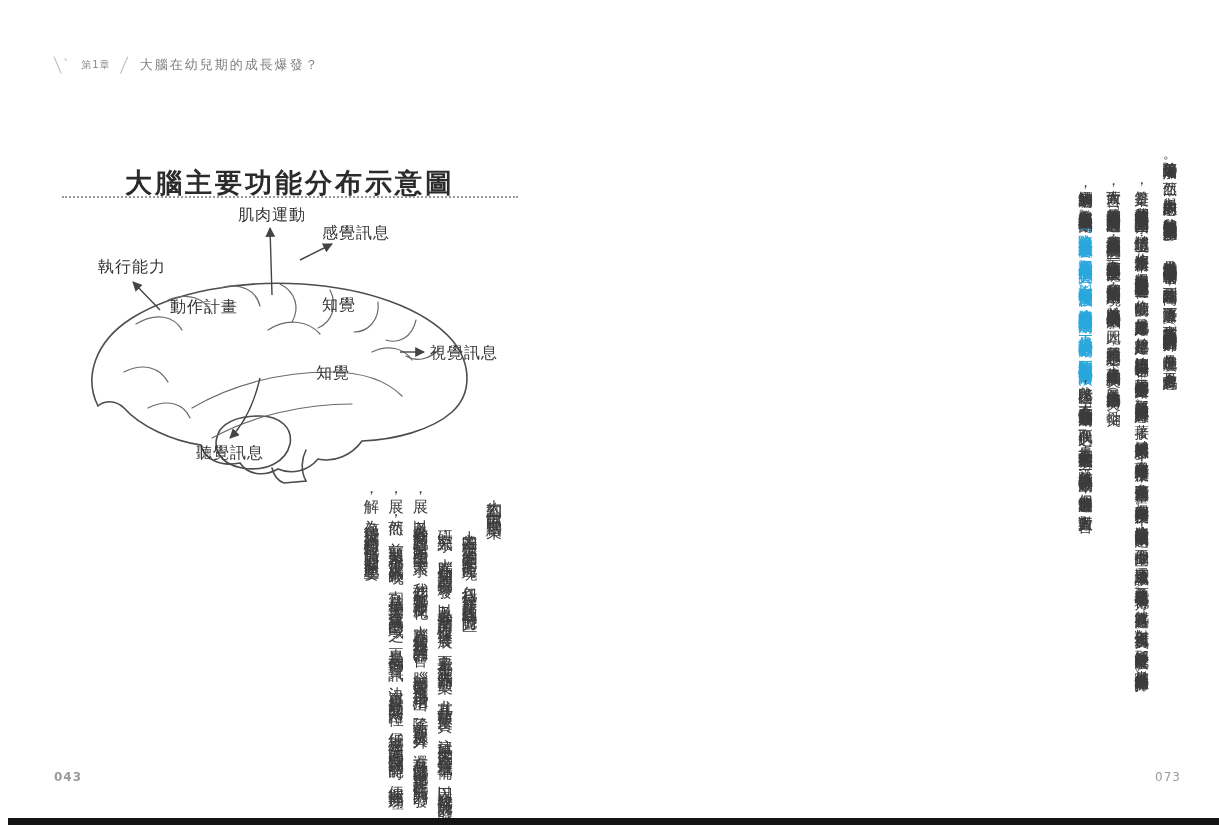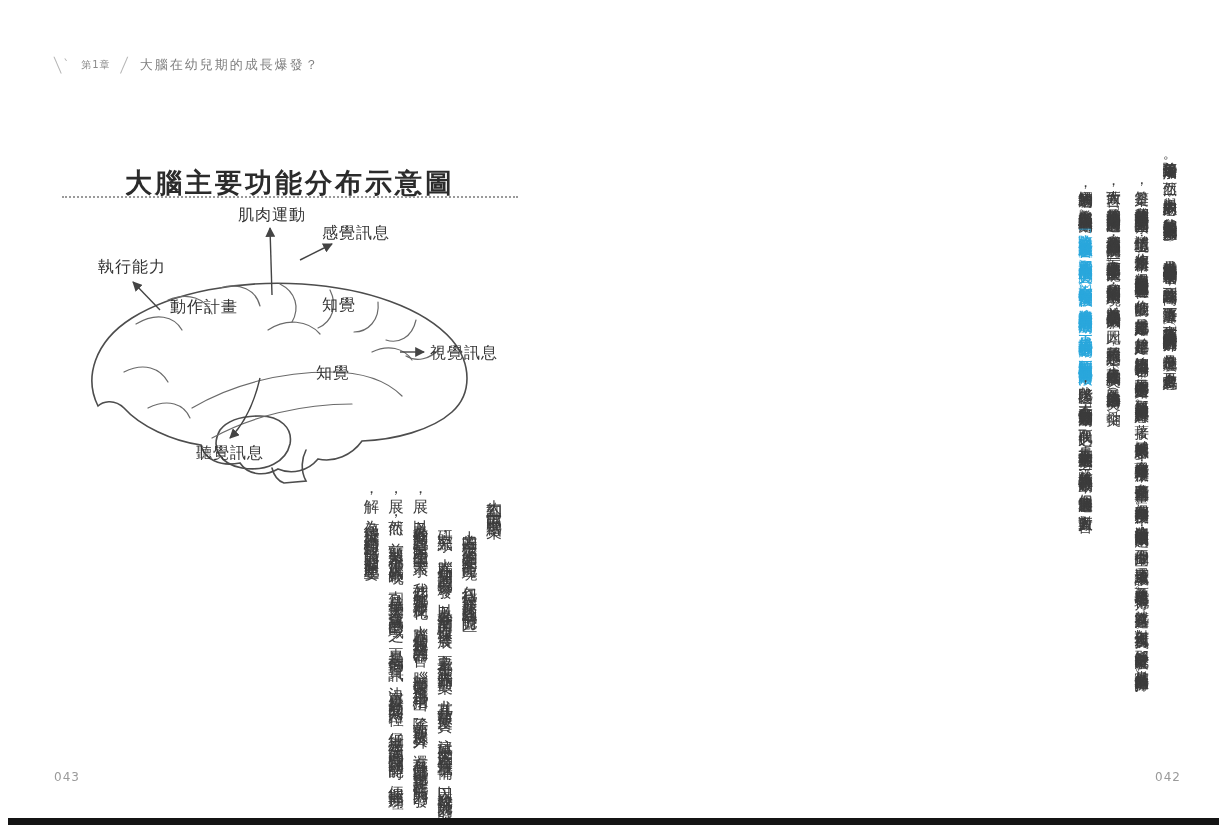--- a/index.html
+++ b/index.html
@@ -47,21 +47,21 @@
   }
   .page-right-text{
     left:648px;top:150px;width:536px;height:632px;
     font-size:14.5px;line-height:28.2px;letter-spacing:0.6px;color:#3c3c3c;
   }
   .hl{color:var(--hl,#2aa7dc);}
 
   .page-number{
     position:absolute;top:770px;font-size:12px;color:#9a9a9a;letter-spacing:1px;
   }
-  .page-number.left{left:54px;}
+  .page-number.left{left:54px;font-weight:bold;}
   .page-number.right{left:1155px;}
 
   .bottom-edge{
     position:absolute;left:8px;top:818px;width:1211px;height:7px;background:#141414;
   }
 </style>
 </head>
 <body>
 
 <div class="running-header">
@@ -126,15 +126,15 @@
   </div>
 
 <div class="vtext page-right-text" id="right-text">
     <p><span>隨著年齡逐漸增加。然而，與一般人想像的不同，幼兒期的腦內突觸數量比成年人多五〇%，也就是說突觸的數目在生命最初幾年會暴增，到五歲時達到高峰，接著逐漸下降，直到成年為止（除了下文中將討論的一些特別例外）。這是為什麼呢？不是愈多愈好嗎？</span></p>
     <p class="indent"><span>答案是，我們的演化是為了應對環境中諸多的未知因素。試想一個情境：你想造一座新市鎮，但在還不知道新的建築或設施會蓋在哪裡前，你唯一能做的，就是先把道路建好。趁早把路建好，總比日後再動工來得容易；如果不確定需要哪些道路，那最簡單的方法就是得愈多路愈好。接著，城裡的居民愈來愈多，會發現有些道路經常被使用，有些道路偶爾會塞車，但有些道路則很少被使用。這些沒被使用的道路便成了問題，不但占據空間，還需要維護成本，而且這些道路也去不了任何地方。就算沒有這些路，對任何人也沒有損失。那解決方案是什麼呢？當然是把多餘的道路拆除掉。</span></p>
     <p class="indent"><span>大致而言，這就是我們大腦在「修剪」期間所經歷的過程。我們會遭遇各式各樣的環境與狀況，而適應它們是一項非常重要的技能。我們的基因無法預知未來的環境，並以此為基礎來建構我們的大腦；因此，基因的程式設定是，先建立大量的接點（突觸），以及負責連接的道路（樹突、軸突）。</span></p>
     <p class="indent"><span>突觸最初的遽增，發生在學習與經驗飛速累積的幼兒期。</span><span class="hl">隨著「修剪」過程將這些連結加以整合，那些不需要或未被使用的灰質（突觸、樹突）和白質（軸突）便會被淘汰。這樣的整合過程會持續到第二個顯著的發展期，也就是大約十一或十二歲的青春期，這個時期同樣也對應著一個快速發展學習階段。</span><span>此階段之後，不會再有新突觸的「蓬勃發展期」，取而代之的，是長達十到十五年的漸進式修剪，雖然終其一生都會有微小的波動，但這個普遍的發展過程，對多數人而言</span></p>
   </div>
 
 <div class="page-number left">043</div>
-<div class="page-number right">042</div>
+<div class="page-number right">073</div>
 
 <div class="bottom-edge"></div>
 
 </body></html>

